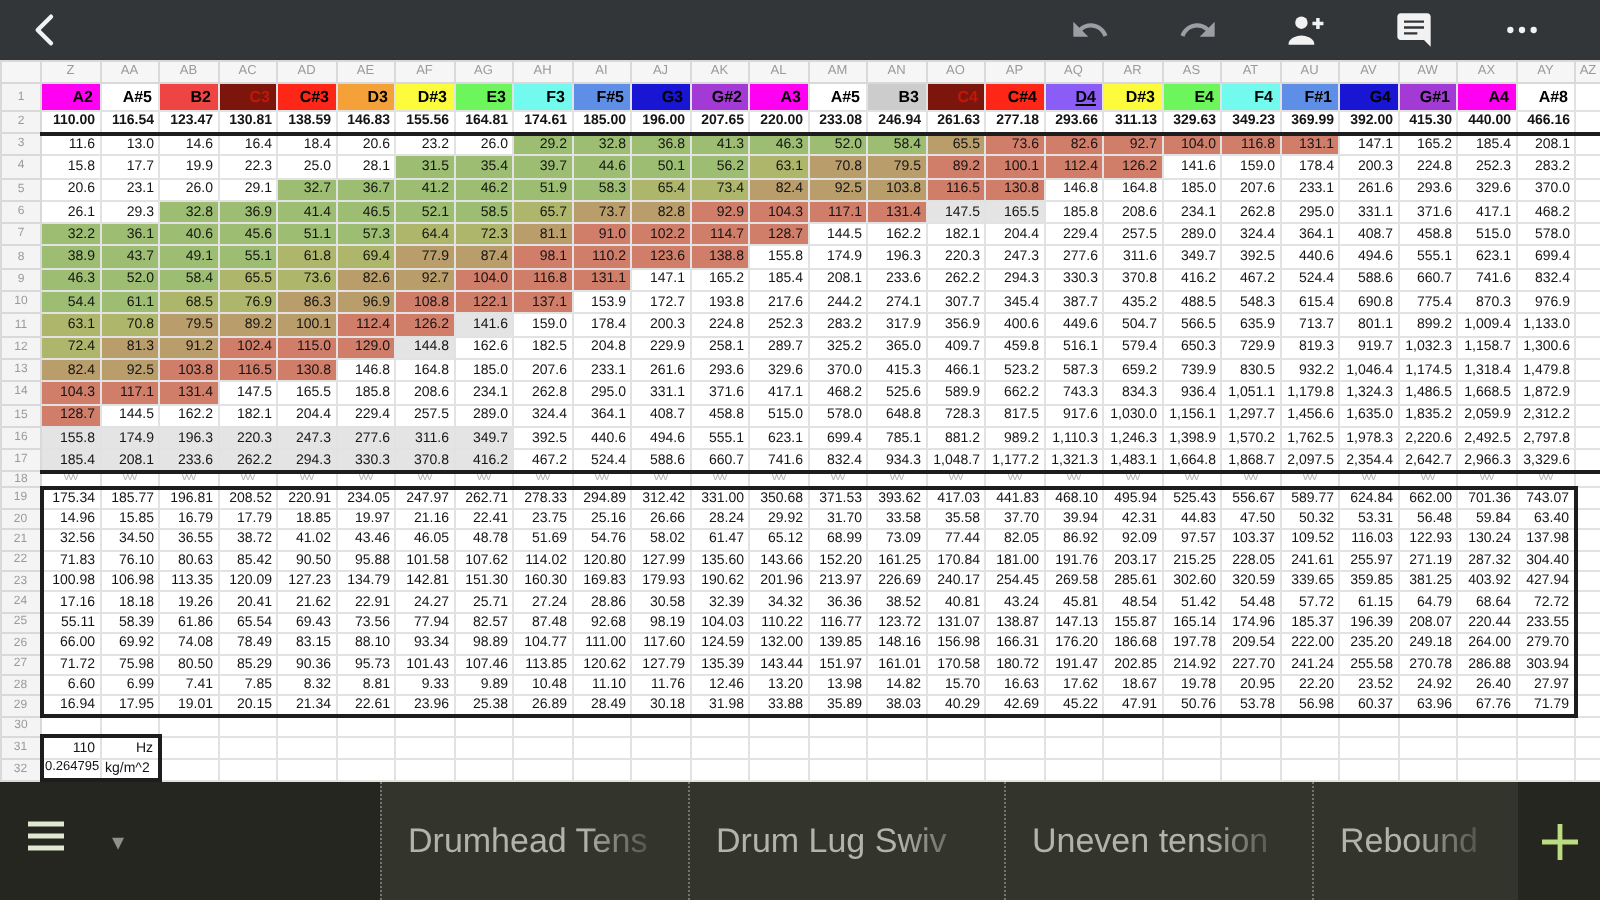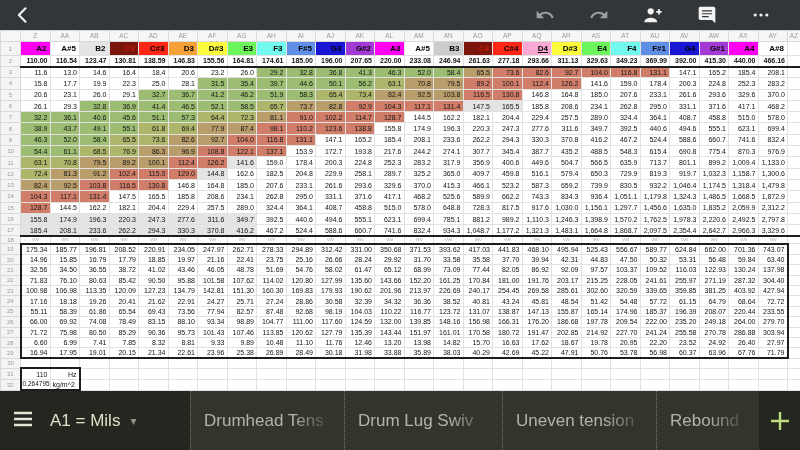--- a/index.html
+++ b/index.html
@@ -149,36 +149,36 @@
           <th class="colh">AV</th>
           <th class="colh">AW</th>
           <th class="colh">AX</th>
           <th class="colh">AY</th>
           <th class="colh">AZ</th>
         </tr>
         <tr class="notes">
           <td class="gut">1</td>
           <td class="note" style="background: rgb(255, 0, 242); color: rgb(0, 0, 0);">A2</td>
           <td class="note" style="background: rgb(255, 255, 255); color: rgb(0, 0, 0);">A#5</td>
-          <td class="note" style="background: #e5e5e5; color: rgb(0, 0, 0);">B2</td>
+          <td class="note" style="background: #ef4444; color: rgb(0, 0, 0);">B2</td>
           <td class="note" style="background: rgb(124, 21, 11); color: rgb(194, 24, 10);">C3</td>
           <td class="note" style="background: rgb(254, 38, 22); color: rgb(0, 0, 0);">C#3</td>
           <td class="note" style="background: rgb(244, 161, 57); color: rgb(0, 0, 0);">D3</td>
           <td class="note" style="background: rgb(252, 252, 61); color: rgb(0, 0, 0);">D#3</td>
           <td class="note" style="background: rgb(108, 246, 91); color: rgb(0, 0, 0);">E3</td>
           <td class="note" style="background: rgb(115, 250, 238); color: rgb(0, 0, 0);">F3</td>
           <td class="note" style="background: rgb(94, 142, 230); color: rgb(0, 0, 0);">F#5</td>
           <td class="note" style="background: rgb(24, 22, 210); color: rgb(0, 0, 0);">G3</td>
           <td class="note" style="background: rgb(164, 58, 214); color: rgb(0, 0, 0);">G#2</td>
           <td class="note" style="background: rgb(255, 0, 242); color: rgb(0, 0, 0);">A3</td>
           <td class="note" style="background: rgb(255, 255, 255); color: rgb(0, 0, 0);">A#5</td>
           <td class="note" style="background: rgb(204, 204, 204); color: rgb(0, 0, 0);">B3</td>
           <td class="note" style="background: rgb(124, 21, 11); color: rgb(194, 24, 10);">C4</td>
           <td class="note" style="background: rgb(254, 38, 22); color: rgb(0, 0, 0);">C#4</td>
-          <td class="note" style="background: #f9a8d4; color: rgb(0, 0, 0); text-decoration: underline;">D4</td>
+          <td class="note" style="background: #8b5cf6; color: rgb(0, 0, 0); text-decoration: underline;">D4</td>
           <td class="note" style="background: rgb(252, 252, 61); color: rgb(0, 0, 0);">D#3</td>
           <td class="note" style="background: rgb(108, 246, 91); color: rgb(0, 0, 0);">E4</td>
           <td class="note" style="background: rgb(115, 250, 238); color: rgb(0, 0, 0);">F4</td>
           <td class="note" style="background: rgb(94, 142, 230); color: rgb(0, 0, 0);">F#1</td>
           <td class="note" style="background: rgb(24, 22, 210); color: rgb(0, 0, 0);">G4</td>
           <td class="note" style="background: rgb(164, 58, 214); color: rgb(0, 0, 0);">G#1</td>
           <td class="note" style="background: rgb(255, 0, 242); color: rgb(0, 0, 0);">A4</td>
           <td class="note" style="background: rgb(255, 255, 255); color: rgb(0, 0, 0);">A#8</td>
           <td></td>
         </tr>
@@ -1118,21 +1118,20 @@
 
 <div class="tabbar">
   <div class="tab-home">
     <span>
       <svg width="20" height="16" viewBox="0 0 20 16">
           <path d="M1 2h18 M1 8h18 M1 14h18" stroke="#e1e8d1" stroke-width="2.6"></path>
         </svg>
     </span>
   </div>
   <div class="tab active">
-    <span class="tlabel">A1 = Mils</span>
     <span class="caret">▾</span>
   </div>
   <div class="tab inactive" style="width:153px">
     <span class="tlabel">Drumhead Tens</span>
       <span class="fade"></span>
   </div>
   <div class="tab inactive" style="width:157px">
     <span class="tlabel">Drum Lug Swiv</span>
       <span class="fade"></span>
   </div>

